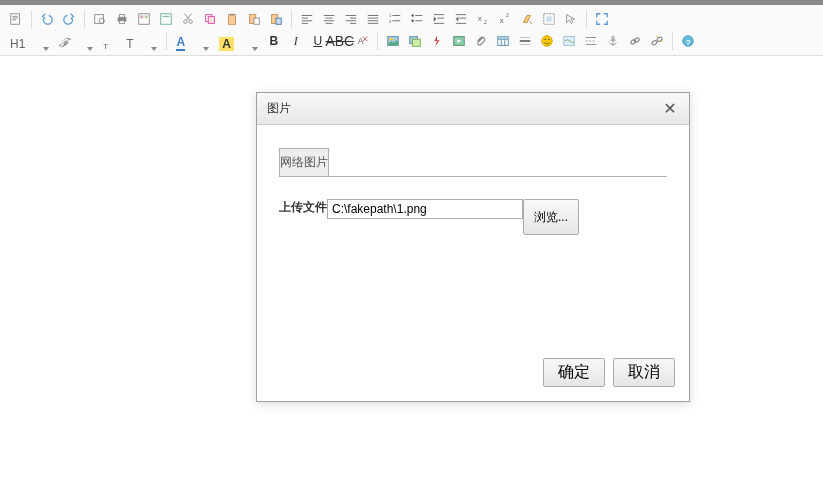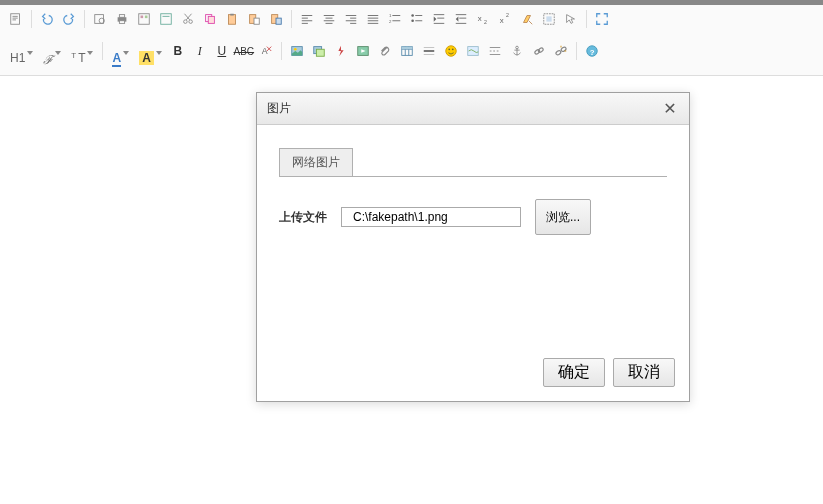--- a/index.html
+++ b/index.html
@@ -4,34 +4,34 @@
 <style>
 * { box-sizing: border-box; margin: 0; padding: 0; }
 body { font-family: Arial, "Microsoft YaHei", sans-serif; font-size: 12px; background: #fff; width: 823px; height: 504px; overflow: hidden; position: relative; }
 .top-strip { height: 5px; background: #888; }
 .toolbar { background: #fafafa; border-bottom: 1px solid #ddd; padding: 4px 6px; }
 .tb-row { display: flex; align-items: center; gap: 2px; margin-bottom: 2px; }
 .tb-row:last-child { margin-bottom: 0; }
 .tb-btn { width: 20px; height: 20px; display: flex; align-items: center; justify-content: center; cursor: pointer; border-radius: 2px; color: #555; }
 .tb-btn svg { width: 14px; height: 14px; }
 .tb-sep { width: 1px; height: 18px; background: #ddd; margin: 0 3px; }
-.tb-label { display: flex; align-items: flex-start; gap: 2px; color: #666; padding: 0 4px; cursor: pointer; height: 20px; margin-top: 20px; }
+.tb-label { display: flex; align-items: flex-end; gap: 18px; color: #666; padding: 0 4px; cursor: pointer; height: 20px; }
 .tb-highlight { background: #ffe066; color: #333; font-weight: bold; padding: 0 3px; }
 .tb-color-a { color: #3a7bc8; }
 .editor-area { background: #fff; height: 440px; }
 .dialog { position: absolute; left: 256px; top: 92px; width: 434px; height: 310px; background: #fff; border: 1px solid #a0a0a0; box-shadow: 0 2px 10px rgba(0,0,0,0.15); display: flex; flex-direction: column; }
 .dlg-title { background: linear-gradient(#f8f8f8, #e8e8e8); border-bottom: 1px solid #ccc; padding: 6px 10px; display: flex; justify-content: space-between; align-items: center; font-size: 12px; color: #333; }
 .dlg-close { cursor: pointer; font-size: 16px; color: #555; width: 18px; text-align: center; }
 .dlg-body { flex: 1; padding: 22px 22px 10px 22px; }
 .tabs { display: flex; border-bottom: 1px solid #b0b0b0; margin-bottom: 22px; }
-.tab { padding: 5px 12px; border: 1px solid #b0b0b0; background: #eee; color: #555; cursor: pointer; margin-right: 4px; position: relative; bottom: -1px; font-size: 12px; }
+.tab { padding: 5px 0; border: 1px solid #b0b0b0; background: #eee; color: #555; cursor: pointer; margin-right: 4px; position: relative; bottom: -1px; font-size: 12px; }
 .tab.active { background: #fff; border-bottom: 1px solid #fff; color: #333; }
-.upload-row { display: flex; align-items: center; gap: 14px; }
+.upload-row { display: flex; align-items: flex-start; }
 .upload-label { color: #333; font-size: 12px; font-weight: bold; }
-.upload-input { border: 1px solid #aaa; padding: 2px 11px; width: 180px; font-size: 12px; height: 20px; background: #fff; }
+.upload-input { border: 1px solid #aaa; padding: 2px 4px; width: 196px; font-size: 12px; height: 20px; background: #fff; }
 .browse-btn { background: linear-gradient(#f8f8f8,#e6e6e6); border: 1px solid #aaa; padding: 2px 10px; font-size: 12px; cursor: pointer; height: 36px; border-radius: 2px; }
 .dlg-footer { padding: 10px 14px 14px; display: flex; justify-content: flex-end; gap: 8px; }
 .dlg-btn { background: linear-gradient(#f8f8f8,#e6e6e6); border: 1px solid #aaa; padding: 3px 14px; font-size: 16px; cursor: pointer; border-radius: 2px; }
 </style>
 </head>
 <body>
 
 <div class="top-strip"></div>
 
 <div class="toolbar">
@@ -253,21 +253,21 @@
       </div>
     <div class="tb-btn" style="font-weight:bold;color:#333">
         <span>B</span>
       </div>
     <div class="tb-btn" style="font-style:italic;font-family:serif;color:#333">
         <span>I</span>
       </div>
     <div class="tb-btn" style="text-decoration:underline;color:#333">
         <span>U</span>
       </div>
-    <div class="tb-btn" style="text-decoration:line-through;font-size:10px;color:#333">
+    <div class="tb-btn" style="text-decoration:line-through;font-size:14px;color:#333">
         <span>ABC</span>
       </div>
     <div class="tb-btn">
         <svg viewBox="0 0 16 16">
           <text x="3" y="11" font-size="10" fill="#666">A</text>
           <path d="M9 3 L14 8 M14 3 L9 8" stroke="#c44"></path>
         </svg>
       </div>
     <div class="tb-sep"></div>
     <div class="tb-btn">

